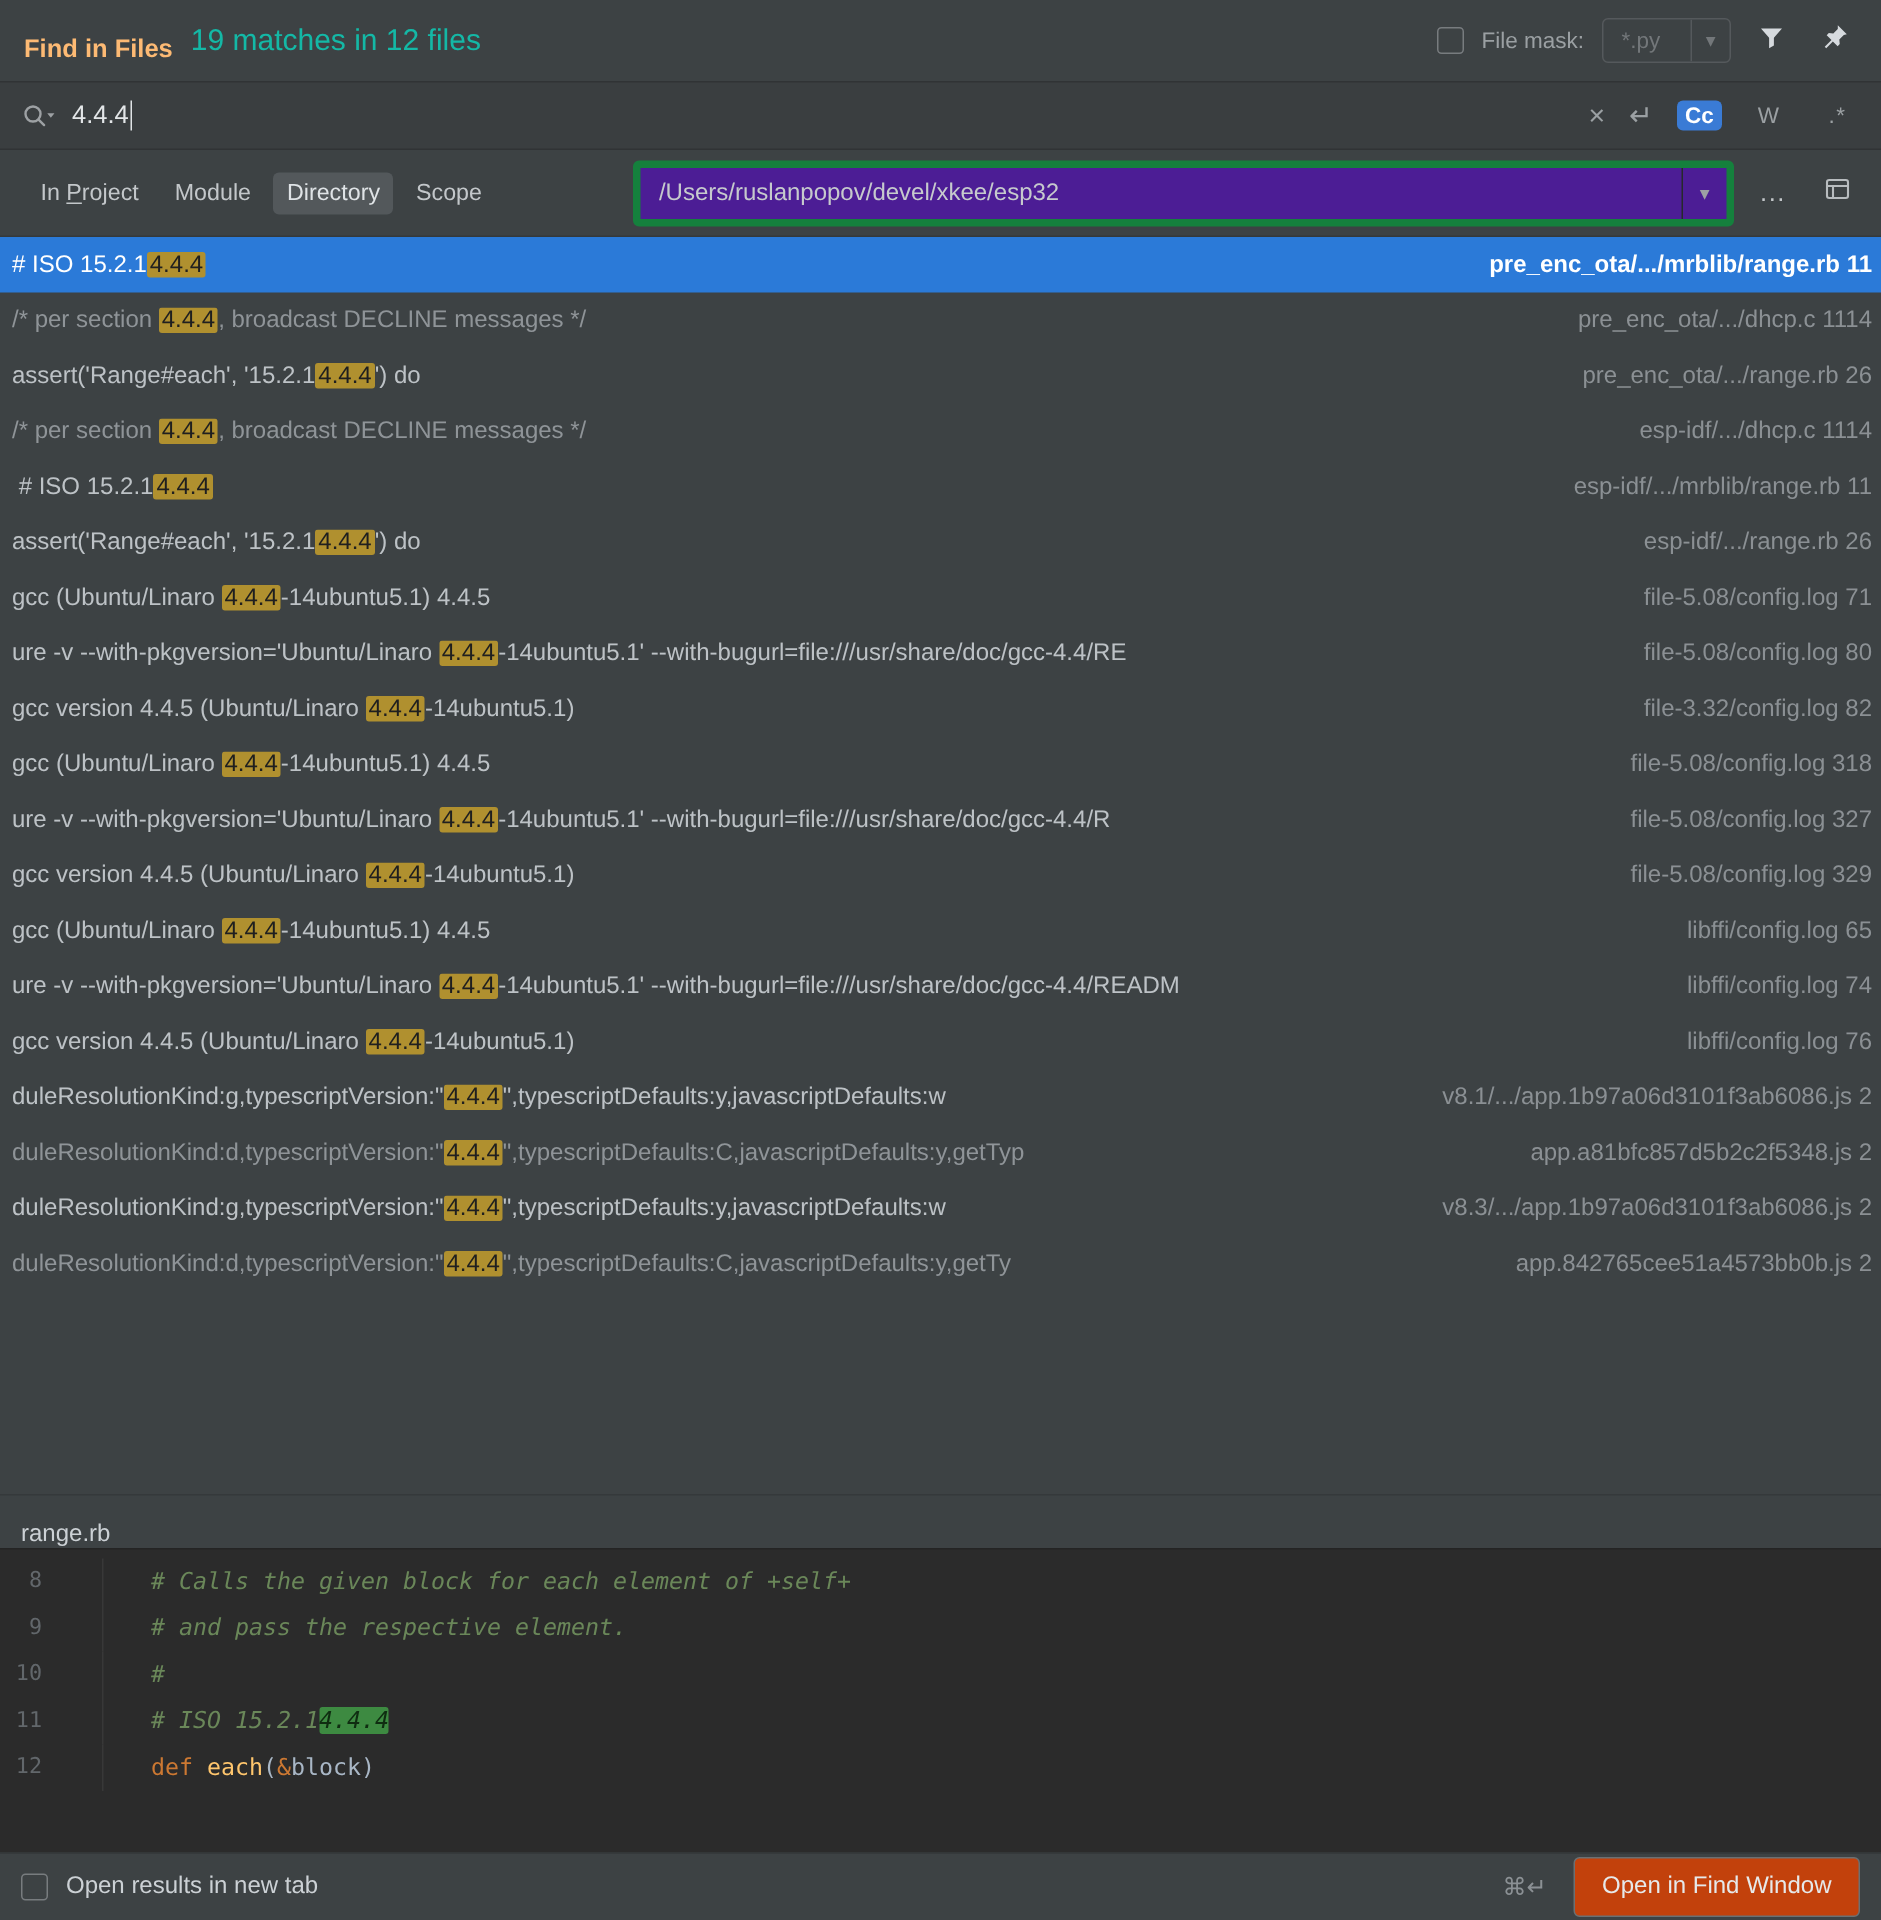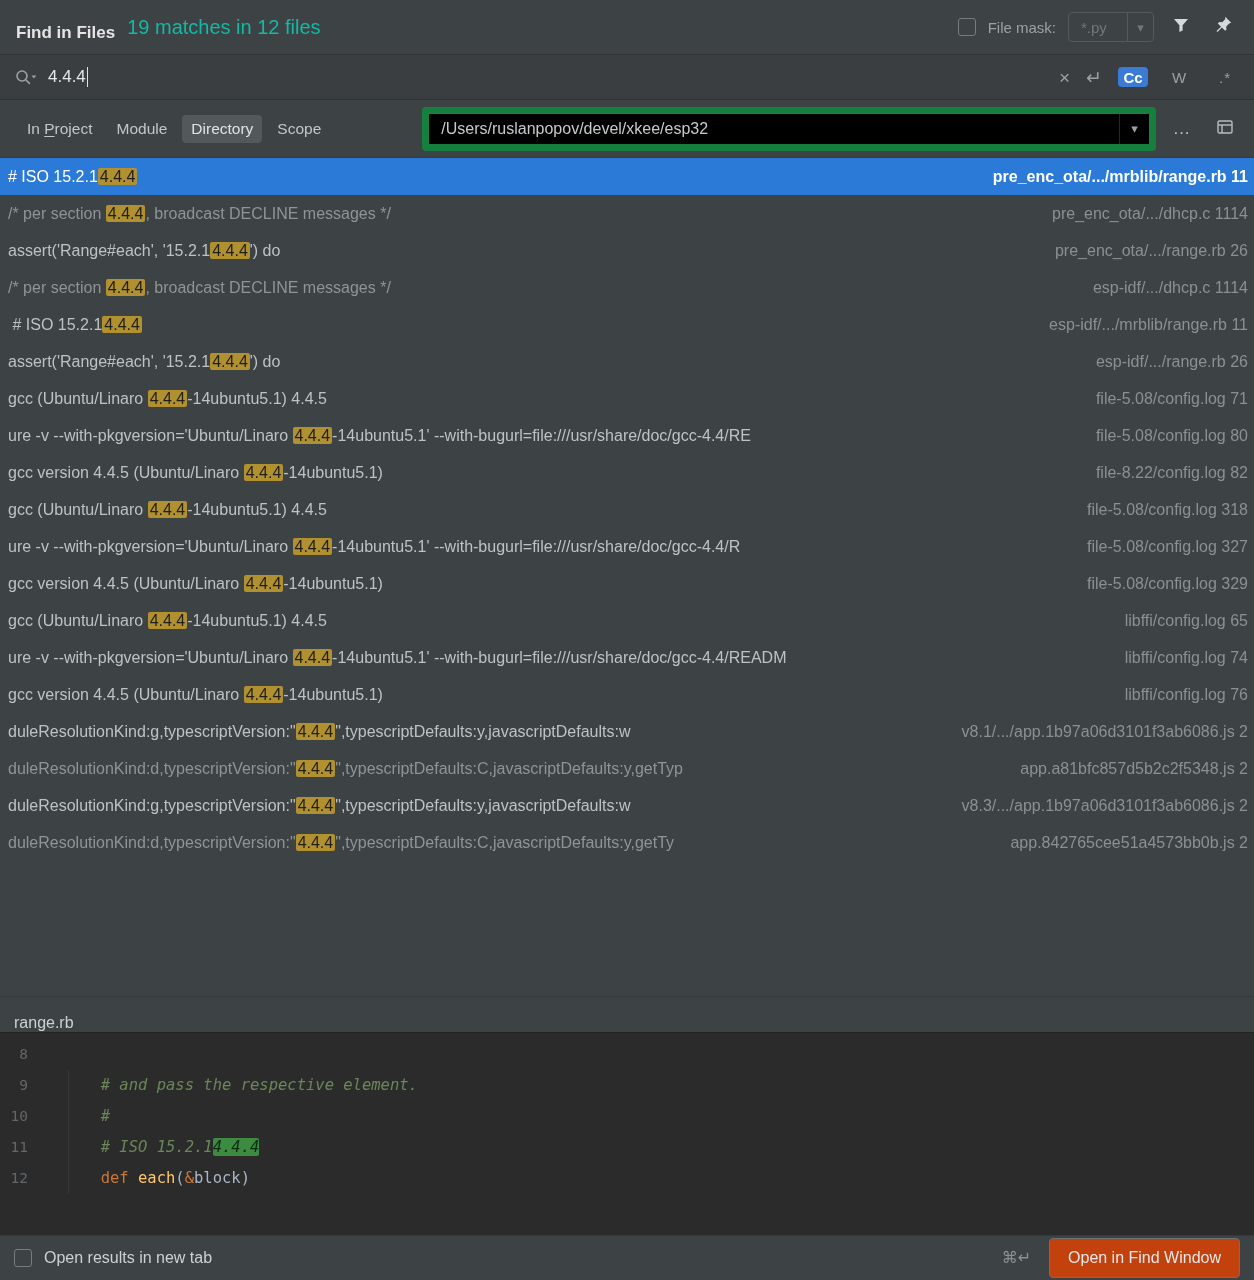--- a/index.html
+++ b/index.html
@@ -1,21 +1,21 @@
 <!DOCTYPE html>
 <html><head>
 <meta charset="utf-8">
 <style>
   * { margin:0; padding:0; box-sizing:border-box; }
   html,body { width:1254px; height:1280px; overflow:hidden; background:#3d4244;
     font-family:"Liberation Sans","DejaVu Sans",sans-serif; color:#bdc2c6; }
 
   
   .titlebar { height:54px; display:flex; align-items:center; padding:0 16px; gap:12px; }
-  .title { font-size:17px; font-weight:bold; color:#e5e5e5;margin-top:12px; }
+  .title { font-size:17px; font-weight:bold; color:#fdba74;margin-top:12px; }
   .summary { font-size:20px; color:#14b8a6; }
   .spacer { flex:1; }
   .checkbox { width:18px; height:18px; border:1.5px solid #787c7f; border-radius:3px; background:#3d4244; flex:0 0 auto; }
   .cb-label { font-size:15px; color:#9ba0a3; }
   .combo { display:flex; align-items:center; height:30px; border:1px solid #55595c; border-radius:4px; overflow:hidden; }
   .combo-text { padding:0 12px; font-size:15px; color:#73777a; min-width:58px; }
   .combo-arrow { width:26px; align-self:stretch; display:flex; align-items:center; justify-content:center;
     border-left:1px solid #55595c; color:#73777a; font-size:13px; }
   .icon-btn { width:30px; height:30px; display:flex; align-items:center; justify-content:center; border-radius:4px; }
 
@@ -32,21 +32,21 @@
     font-size:15px; color:#9ba0a3; }
   .toggle-chip.active { background:#3a7bd5; color:#ffffff; font-weight:bold; }
   .regex-chip { letter-spacing:1px; }
 
   
   .scoperow { height:58px; display:flex; align-items:center; padding:0 12px 0 18px; gap:8px; border-bottom:1px solid #35393b; }
   .tabs { display:flex; align-items:flex-start; gap:6px; }
   .tab { font-size:15.5px; color:#c3c7ca; padding:5px 9px; border-radius:4px; white-space:pre; }
   .tab .mn { text-decoration:underline; text-underline-offset:2px; }
   .tab.selected { background:#53585b; color:#dfe3e6; }
-  .path-field { flex:1; margin-left:84px; height:44px; background:#000000; border:7px solid #15803d; border-radius:4px;
+  .path-field { flex:1; margin-left:84px; height:44px; background:#4c1d95; border:5px solid #15803d; border-radius:4px;
     display:flex; align-items:center; overflow:hidden; }
   .path-text { flex:1; padding:0 12px; font-size:16px; color:#c6cacd; white-space:pre; overflow:hidden; }
   .path-arrow { width:30px; align-self:stretch; display:flex; align-items:center; justify-content:center;
     color:#9da1a4; font-size:13px; border-left:1px solid #26292b; }
   .ellipsis-btn { width:36px; height:32px; display:flex; align-items:center; justify-content:center;
     color:#c3c7ca; font-size:17px; letter-spacing:1px; border-radius:4px; }
   .tree-btn { width:34px; height:32px; display:flex; align-items:center; justify-content:center; border-radius:4px; }
 
   
   .results { height:838px; overflow:hidden; font-size:16px; }
@@ -183,21 +183,21 @@
     <div class="row">
       <span class="row-text"><span>gcc (Ubuntu/Linaro </span><span class="match">4.4.4</span><span>-14ubuntu5.1) 4.4.5</span></span>
       <span class="row-path">file-5.08/config.log 71</span>
     </div>
     <div class="row">
       <span class="row-text"><span>ure -v --with-pkgversion='Ubuntu/Linaro </span><span class="match">4.4.4</span><span>-14ubuntu5.1' --with-bugurl=file:///usr/share/doc/gcc-4.4/RE</span></span>
       <span class="row-path">file-5.08/config.log 80</span>
     </div>
     <div class="row">
       <span class="row-text"><span>gcc version 4.4.5 (Ubuntu/Linaro </span><span class="match">4.4.4</span><span>-14ubuntu5.1)</span></span>
-      <span class="row-path">file-8.22/config.log 82</span>
+      <span class="row-path">file-3.32/config.log 82</span>
     </div>
     <div class="row">
       <span class="row-text"><span>gcc (Ubuntu/Linaro </span><span class="match">4.4.4</span><span>-14ubuntu5.1) 4.4.5</span></span>
       <span class="row-path">file-5.08/config.log 318</span>
     </div>
     <div class="row">
       <span class="row-text"><span>ure -v --with-pkgversion='Ubuntu/Linaro </span><span class="match">4.4.4</span><span>-14ubuntu5.1' --with-bugurl=file:///usr/share/doc/gcc-4.4/R</span></span>
       <span class="row-path">file-5.08/config.log 327</span>
     </div>
     <div class="row">
@@ -234,20 +234,21 @@
     </div>
   </div>
 
 <div class="preview-header">
   <span class="pv-file">range.rb</span>
 </div>
 
 <div class="editor">
     <div class="code-line">
       <span class="lnum">8</span>
+      <span class="code"><span class="cmt">  # Calls the given block for each element of +self+</span></span>
     </div>
     <div class="code-line">
       <span class="lnum">9</span>
       <span class="code"><span class="cmt">  # and pass the respective element.</span></span>
     </div>
     <div class="code-line">
       <span class="lnum">10</span>
       <span class="code"><span class="cmt">  #</span></span>
     </div>
     <div class="code-line">

